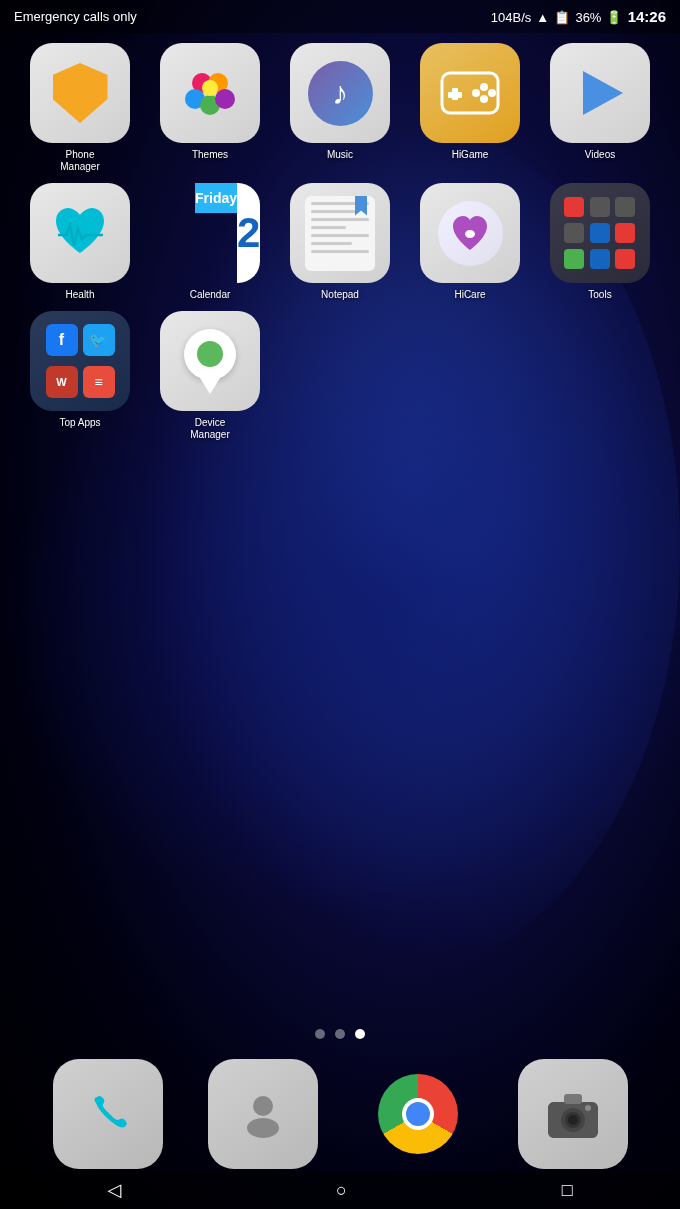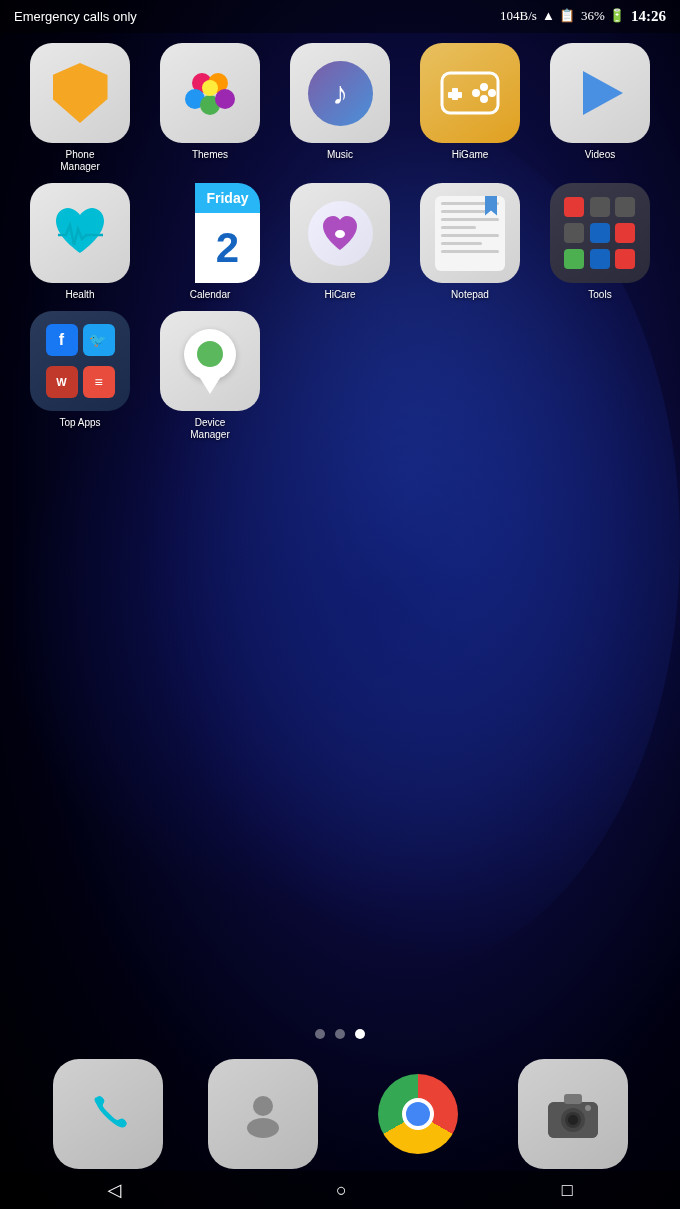--- a/index.html
+++ b/index.html
@@ -42,24 +42,23 @@
       display: flex;
       justify-content: space-between;
       align-items: center;
       padding: 8px 14px;
       background: rgba(0,0,0,0.4);
       color: #fff;
       font-size: 13px;
     }
     .status-right {
       display: flex;
-      align-items: flex-start;
+      align-items: flex-end;
       gap: 5px;
       font-size: 13px;
-      font-family: Liberation Serif, serif;
     }
     .home-screen {
       position: relative;
       z-index: 5;
       padding: 10px 20px;
     }
     .app-grid {
       display: grid;
       grid-template-columns: repeat(5, 1fr);
       gap: 10px;
@@ -352,38 +351,26 @@
           <path d="M32 52 C32 52 8 36 8 20 C8 12 14 7 20 7 C25 7 30 11 32 14 C34 11 39 7 44 7 C50 7 56 12 56 20 C56 36 32 52 32 52Z" fill="#00bcd4"></path>
 
           <polyline points="10,34 18,34 22,24 26,44 30,28 34,38 38,34 55,34" fill="none" stroke="#00acc1" stroke-width="2.5"></polyline>
         </svg>
       </div>
       <span class="app-label">Health</span>
     </div>
 
     <div class="app-item">
       <div class="app-icon" style="background:transparent;padding:0;">
-        <div style="width:100px;height:100px;border-radius:22px;overflow:hidden;display:flex;flex-direction:column;padding-left:35px;">
+        <div style="width:100px;height:100px;border-radius:22px;overflow:hidden;display:flex;flex-direction:row;padding-left:35px;">
           <div style="background:#29b6f6;height:30px;display:flex;align-items:center;justify-content:center;color:#fff;font-size:14px;font-weight:bold;">Friday</div>
           <div style="background:#fff;flex:1;display:flex;align-items:center;justify-content:center;color:#1565c0;font-size:42px;font-weight:bold;">2</div>
         </div>
       </div>
       <span class="app-label">Calendar</span>
-    </div>
-
-    <div class="app-item">
-      <div class="app-icon icon-hicare">
-        <div class="hicare-inner">
-          <svg width="50" height="50" viewBox="0 0 50 50">
-            <path d="M25 42 C25 42 8 30 8 18 C8 12 13 8 18 8 C21 8 24 10 25 12 C26 10 29 8 32 8 C37 8 42 12 42 18 C42 30 25 42 25 42Z" fill="#9c27b0" opacity="0.8"></path>
-            <path d="M20 26 C20 28 22 30 25 30 C28 30 30 28 30 26 C30 24 28 22 25 22 C22 22 20 24 20 26Z" fill="#fff"></path>
-          </svg>
-        </div>
-      </div>
-      <span class="app-label">HiCare</span>
     </div>
 
     <div class="app-item">
       <div class="app-icon icon-notepad">
         <div class="notepad-inner">
           <div class="notepad-lines">
             <div class="notepad-line"></div>
             <div class="notepad-line" style="width:80%"></div>
             <div class="notepad-line"></div>
             <div class="notepad-line" style="width:60%"></div>
@@ -391,20 +378,32 @@
             <div class="notepad-line" style="width:70%"></div>
             <div class="notepad-line"></div>
           </div>
           <div class="notepad-bookmark"></div>
         </div>
       </div>
       <span class="app-label">Notepad</span>
     </div>
 
     <div class="app-item">
+      <div class="app-icon icon-hicare">
+        <div class="hicare-inner">
+          <svg width="50" height="50" viewBox="0 0 50 50">
+            <path d="M25 42 C25 42 8 30 8 18 C8 12 13 8 18 8 C21 8 24 10 25 12 C26 10 29 8 32 8 C37 8 42 12 42 18 C42 30 25 42 25 42Z" fill="#9c27b0" opacity="0.8"></path>
+            <path d="M20 26 C20 28 22 30 25 30 C28 30 30 28 30 26 C30 24 28 22 25 22 C22 22 20 24 20 26Z" fill="#fff"></path>
+          </svg>
+        </div>
+      </div>
+      <span class="app-label">HiCare</span>
+    </div>
+
+    <div class="app-item">
       <div class="app-icon" style="background:linear-gradient(145deg,#3a3a4a,#2a2a3a);display:grid;grid-template-columns:repeat(3,1fr);gap:5px;padding:14px;border-radius:22px;">
         <div style="width:20px;height:20px;border-radius:4px;background:#e53935;"></div>
         <div style="width:20px;height:20px;border-radius:4px;background:#555;"></div>
         <div style="width:20px;height:20px;border-radius:4px;background:#555;"></div>
         <div style="width:20px;height:20px;border-radius:4px;background:#555;"></div>
         <div style="width:20px;height:20px;border-radius:4px;background:#1565c0;"></div>
         <div style="width:20px;height:20px;border-radius:4px;background:#e53935;"></div>
         <div style="width:20px;height:20px;border-radius:4px;background:#4caf50;"></div>
         <div style="width:20px;height:20px;border-radius:4px;background:#1565c0;"></div>
         <div style="width:20px;height:20px;border-radius:4px;background:#e53935;"></div>

